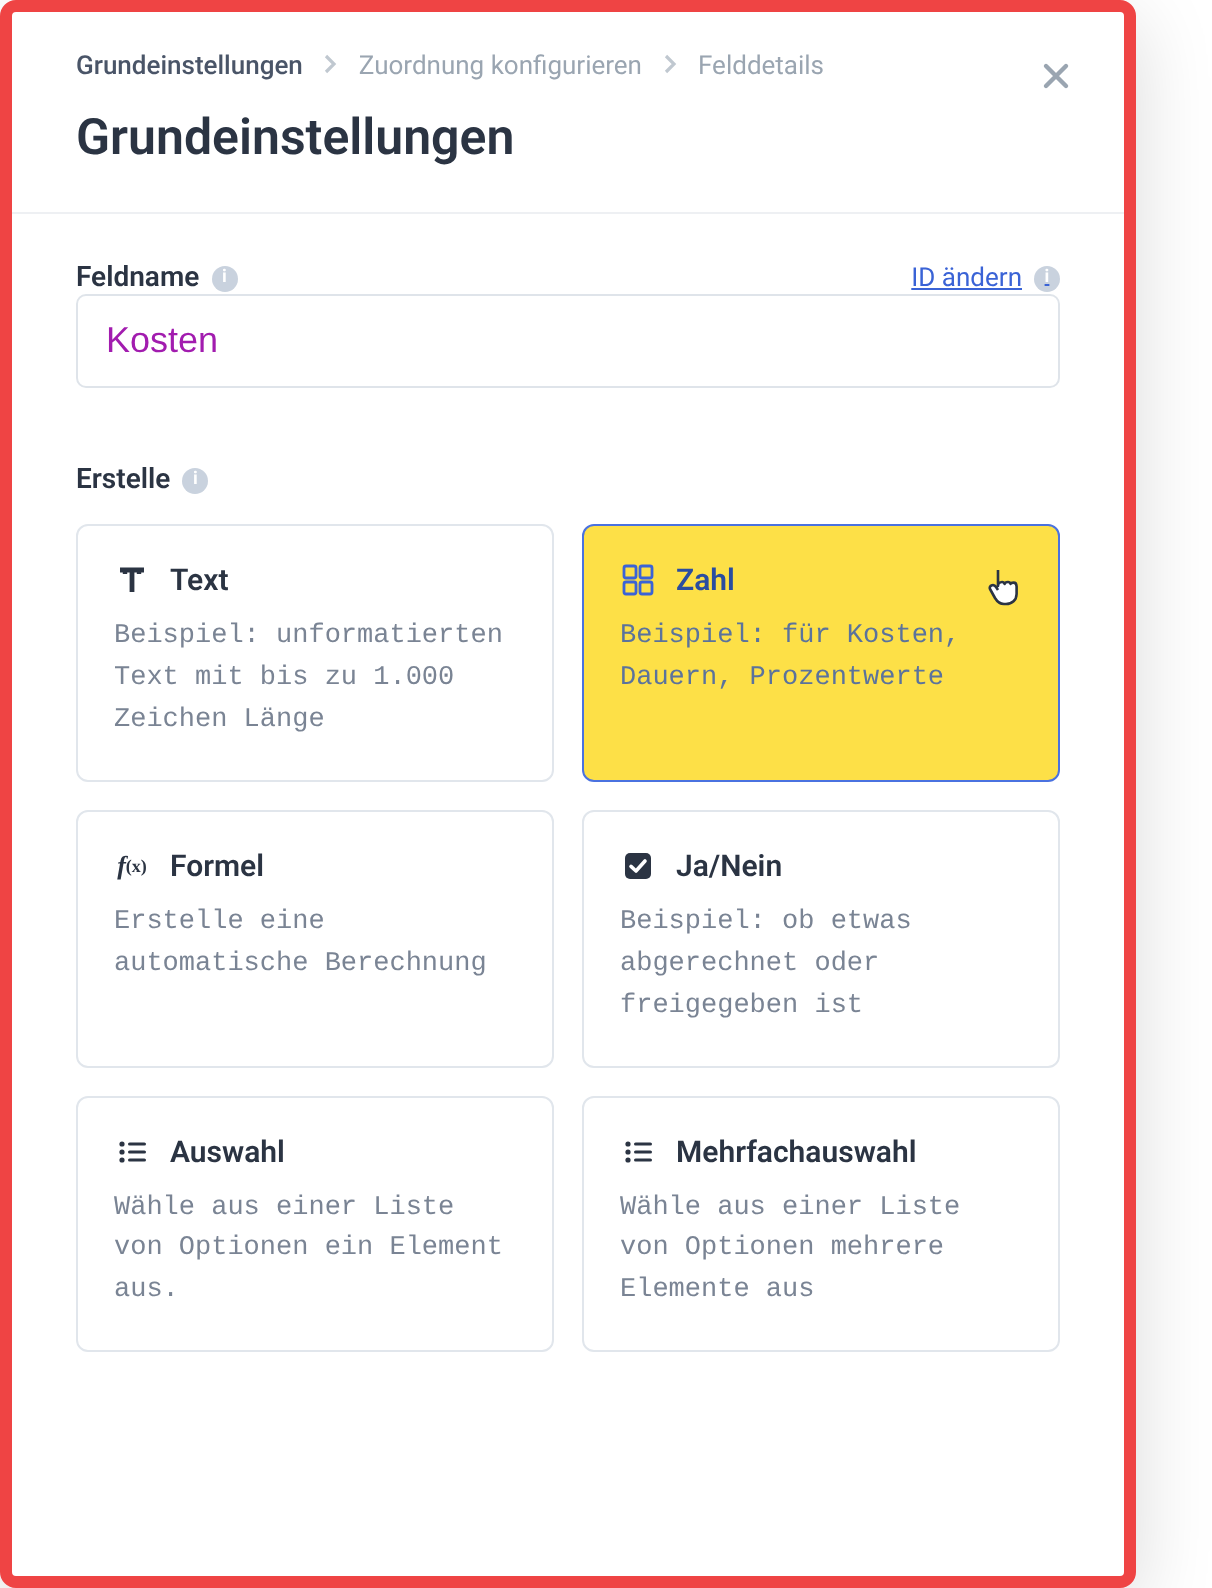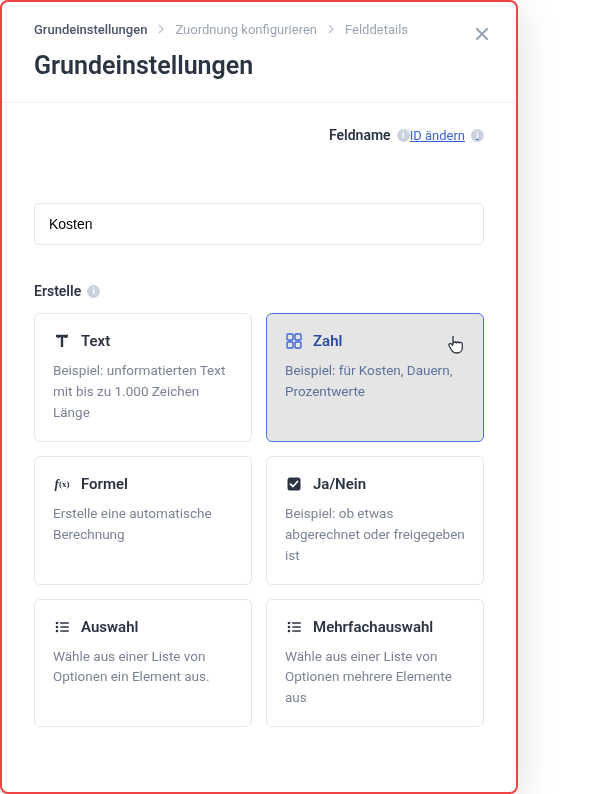--- a/index.html
+++ b/index.html
@@ -4,26 +4,26 @@
 <style>
   * { box-sizing: border-box; margin: 0; padding: 0; }
   body {
     font-family: -apple-system, BlinkMacSystemFont, "Segoe UI", Roboto, Helvetica, Arial, sans-serif;
     background: #fff;
     width: 606px;
     height: 794px;
     overflow: hidden;
   }
   .modal {
-    width: 518px;
+    width: 568px;
     height: 794px;
     background: #fff;
     border-radius: 8px;
     box-shadow: 0 10px 40px rgba(0,0,0,0.15);
-    border: 2px solid #ef4444;
+    border: 6px solid #ef4444;
     display: flex;
     flex-direction: column;
     overflow: hidden;
   }
   .breadcrumb {
     display: flex;
     align-items: center;
     padding: 20px 32px 0 32px;
     font-size: 13px;
     color: #9aa5b1;
@@ -44,76 +44,74 @@
     font-weight: 600;
     color: #2b3443;
     border-bottom: 1px solid #eef0f3;
   }
   .body {
     padding: 24px 32px 10px 32px;
     flex: 1;
     overflow: auto;
   }
   .row-head {
-    display: flex; justify-content: flex-end; align-items: center;
-    margin-bottom: 12px;
+    display: flex; justify-content: space-between; align-items: center;
   }
   .label {
     font-size: 14px; font-weight: 600; color: #2b3443;
     display: flex; align-items: center; gap: 6px;
   }
   .info-icon {
     width: 13px; height: 13px; border-radius: 50%;
     background: #c9d2de; color: #fff;
     display: inline-flex; align-items: center; justify-content: center;
     font-size: 9px; font-weight: 700; font-style: normal;
   }
   .link {
     font-size: 13px; color: #3a63d6; text-decoration: underline;
     display: flex; align-items: center; gap: 6px; cursor: pointer;
   }
   .text-input {
     width: 100%;
     padding: 12px 14px;
-    font-size: 14px;
-    color: #000000;
+    font-size: 18px;
+    color: #a21caf;
     border: 1px solid #dfe4ea;
     border-radius: 5px;
     background: #fff;
-    margin-top: 48px;
   }
   .section-gap { height: 38px; }
   .grid {
     display: grid;
     grid-template-columns: 1fr 1fr;
     gap: 14px;
   }
   .card {
     border: 1px solid #e1e6ec;
     border-radius: 6px;
     padding: 18px 18px 18px 18px;
     cursor: pointer;
     background: #fff;
     position: relative;
   }
   .card.selected {
     border: 1.5px solid #4a72e0;
-    background: #e5e5e5;
+    background: #fde047;
   }
   .card-head {
     display: flex; align-items: center; gap: 10px;
     margin-bottom: 10px;
     text-align: center;
   }
   .card-title {
     font-size: 15px; font-weight: 600; color: #2b3443;
   }
   .card.selected .card-title { color: #2a4da0; }
   .card-desc {
-    font-size: 13.5px; line-height: 1.55; color: #7a8494;
+    font-size: 13.5px; line-height: 1.55; color: #7a8494; font-family: Liberation Mono, monospace;
   }
   .card.selected .card-desc { color: #5b739c; }
   .type-icon {
     width: 18px; height: 18px; display: inline-flex; align-items: center; justify-content: center;
     color: #2b3443; flex-shrink: 0;
   }
   .card.selected .type-icon { color: #3a63d6; }
   .cursor-icon {
     position: absolute; right: 18px; top: 20px;
     width: 18px; height: 20px; color: #2b3443;

